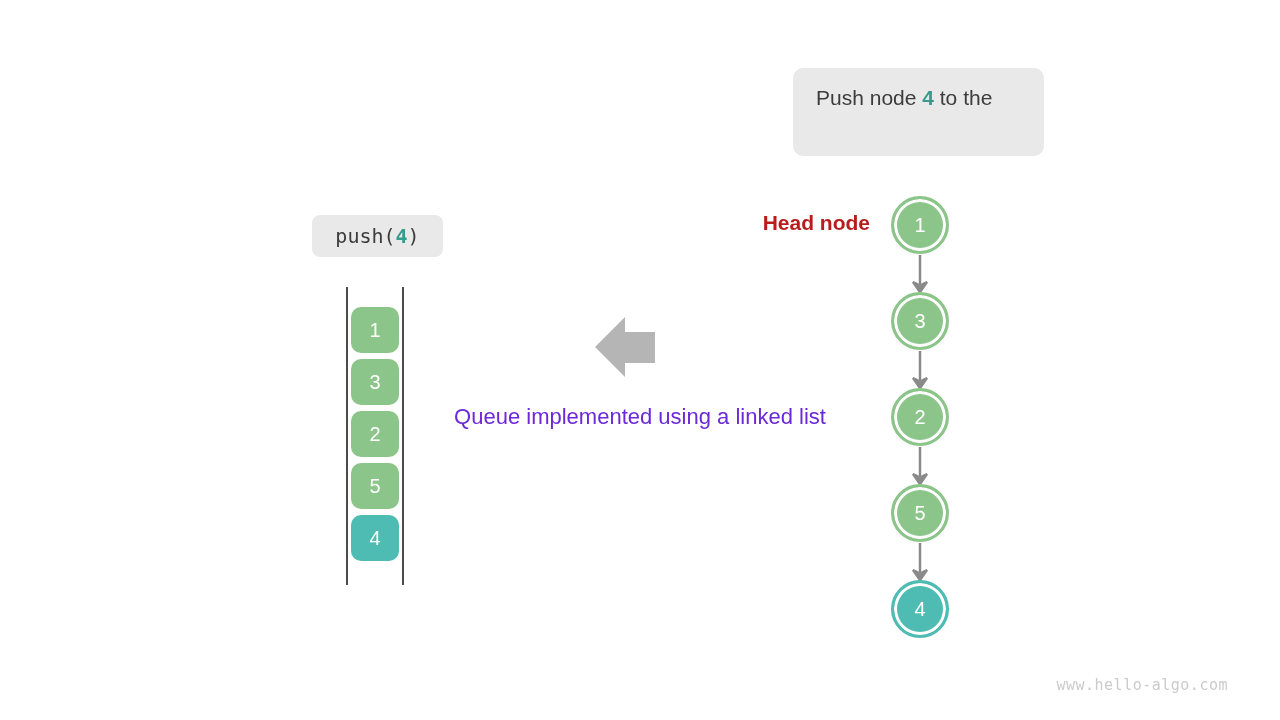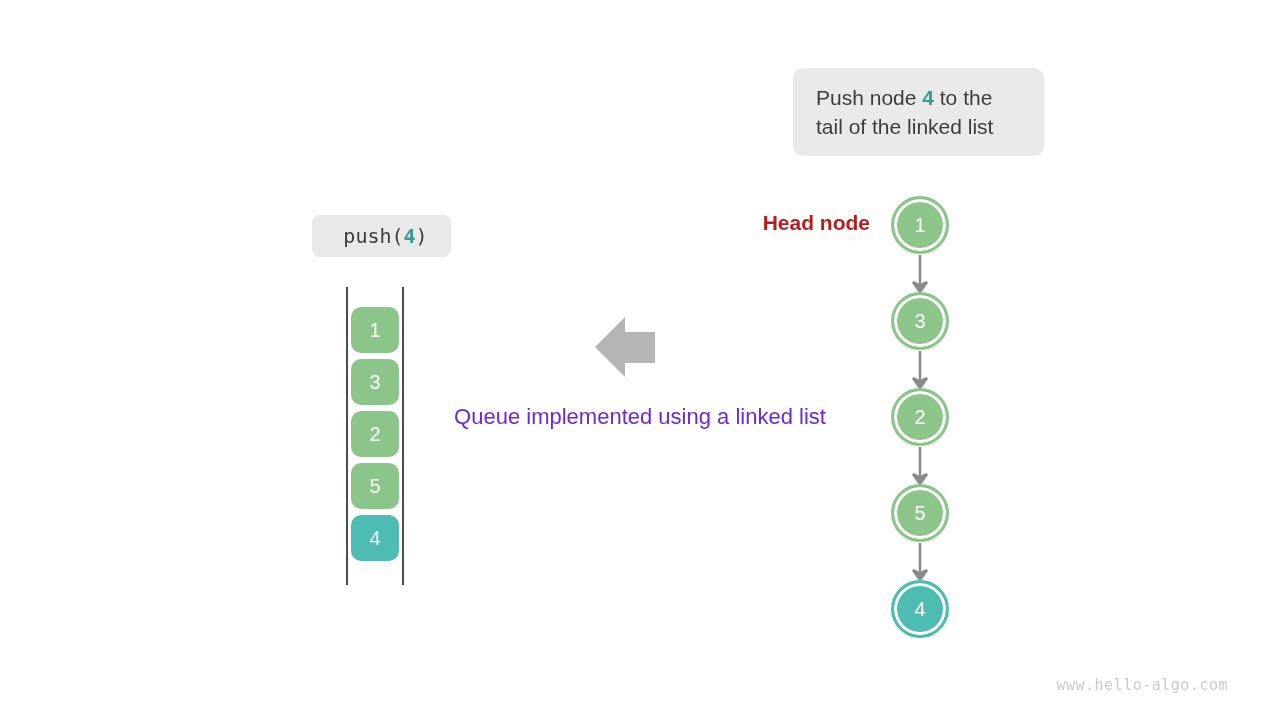--- a/index.html
+++ b/index.html
@@ -32,21 +32,20 @@
   .op-box {
     position: absolute;
     left: 312px; top: 215px;
     width: 131px; height: 42px;
     background: #e9e9e9;
     border-radius: 8px;
     display: flex; align-items: center; justify-content: center;
     font-family: "DejaVu Sans Mono", monospace;
     font-size: 20px;
     color: #3c3c3c;
-    padding-left: 8px;
   }
   .op-box .accent { font-weight: 700; }
 
   
   .queue {
     position: absolute;
     left: 346px; top: 287px;
     width: 58px; height: 298px;
     border-left: 2px solid #4c4c4c;
     border-right: 2px solid #4c4c4c;
@@ -132,21 +131,20 @@
     color: #cbcbcb;
   }
 </style>
 </head>
 <body>
 
 <div class="canvas">
 
   <div class="callout">
     <div><span>Push node </span><span class="accent">4</span><span> to the</span></div>
-    <div>tail of the linked list</div>
   </div>
 
   <div class="op-box">
     <span>push(</span>
       <span class="accent">4</span>
       <span>)</span>
   </div>
 
   <div class="queue">
     <div class="cell">1</div>

